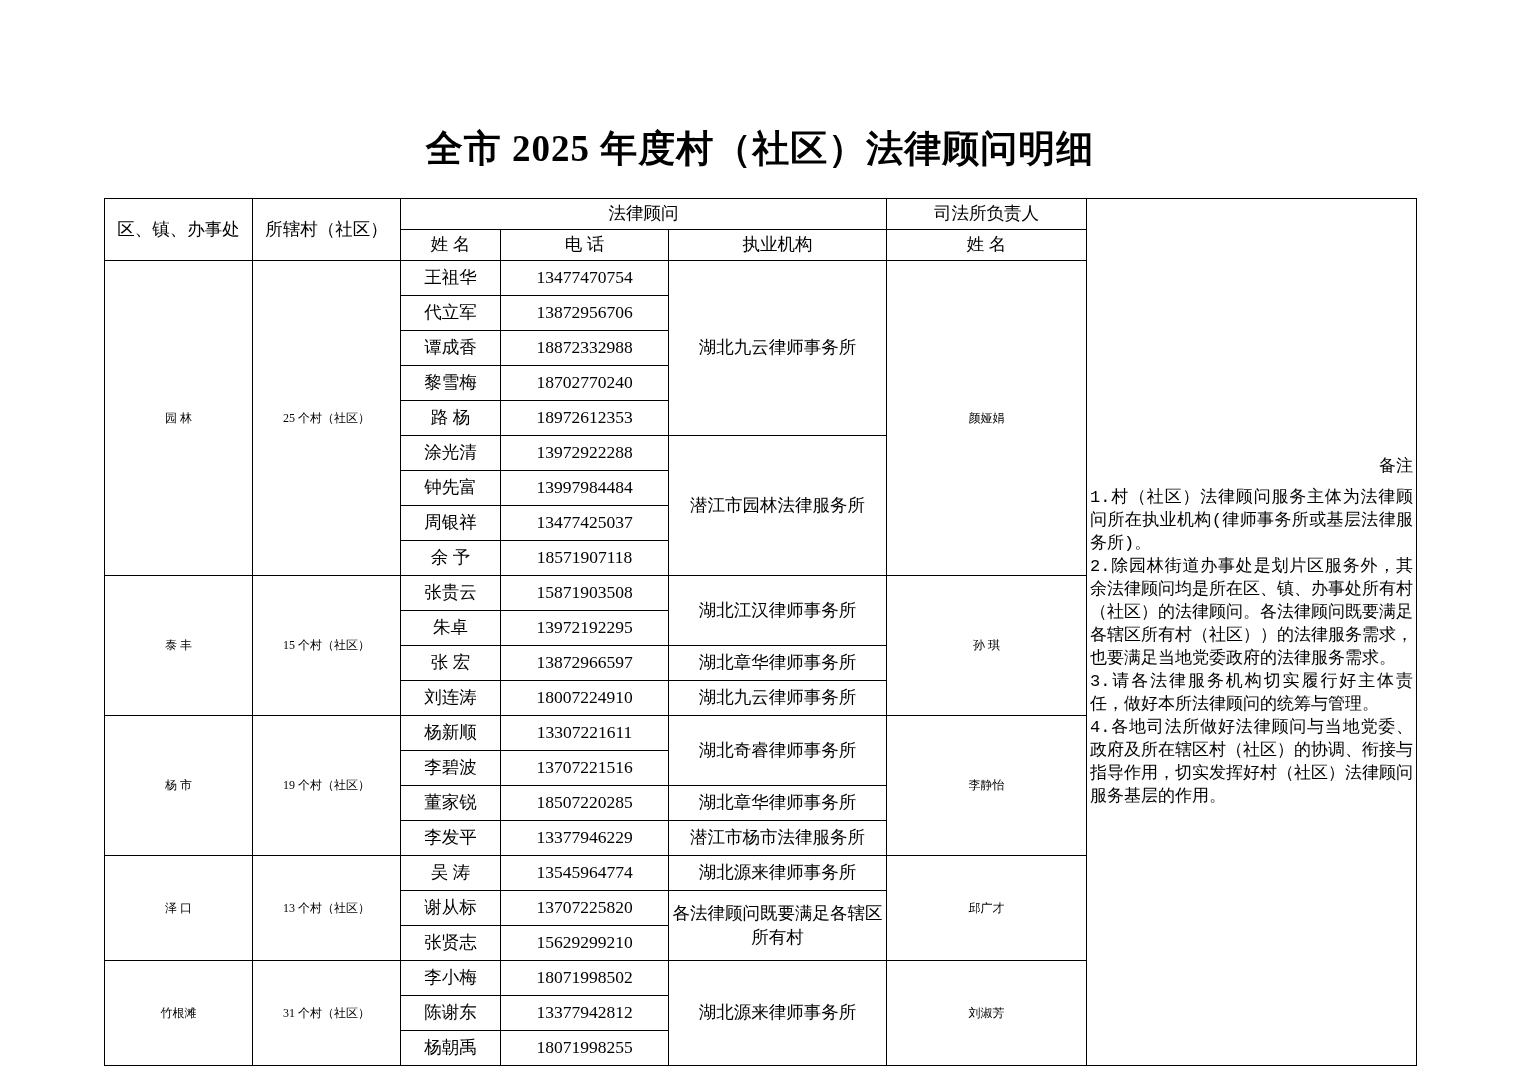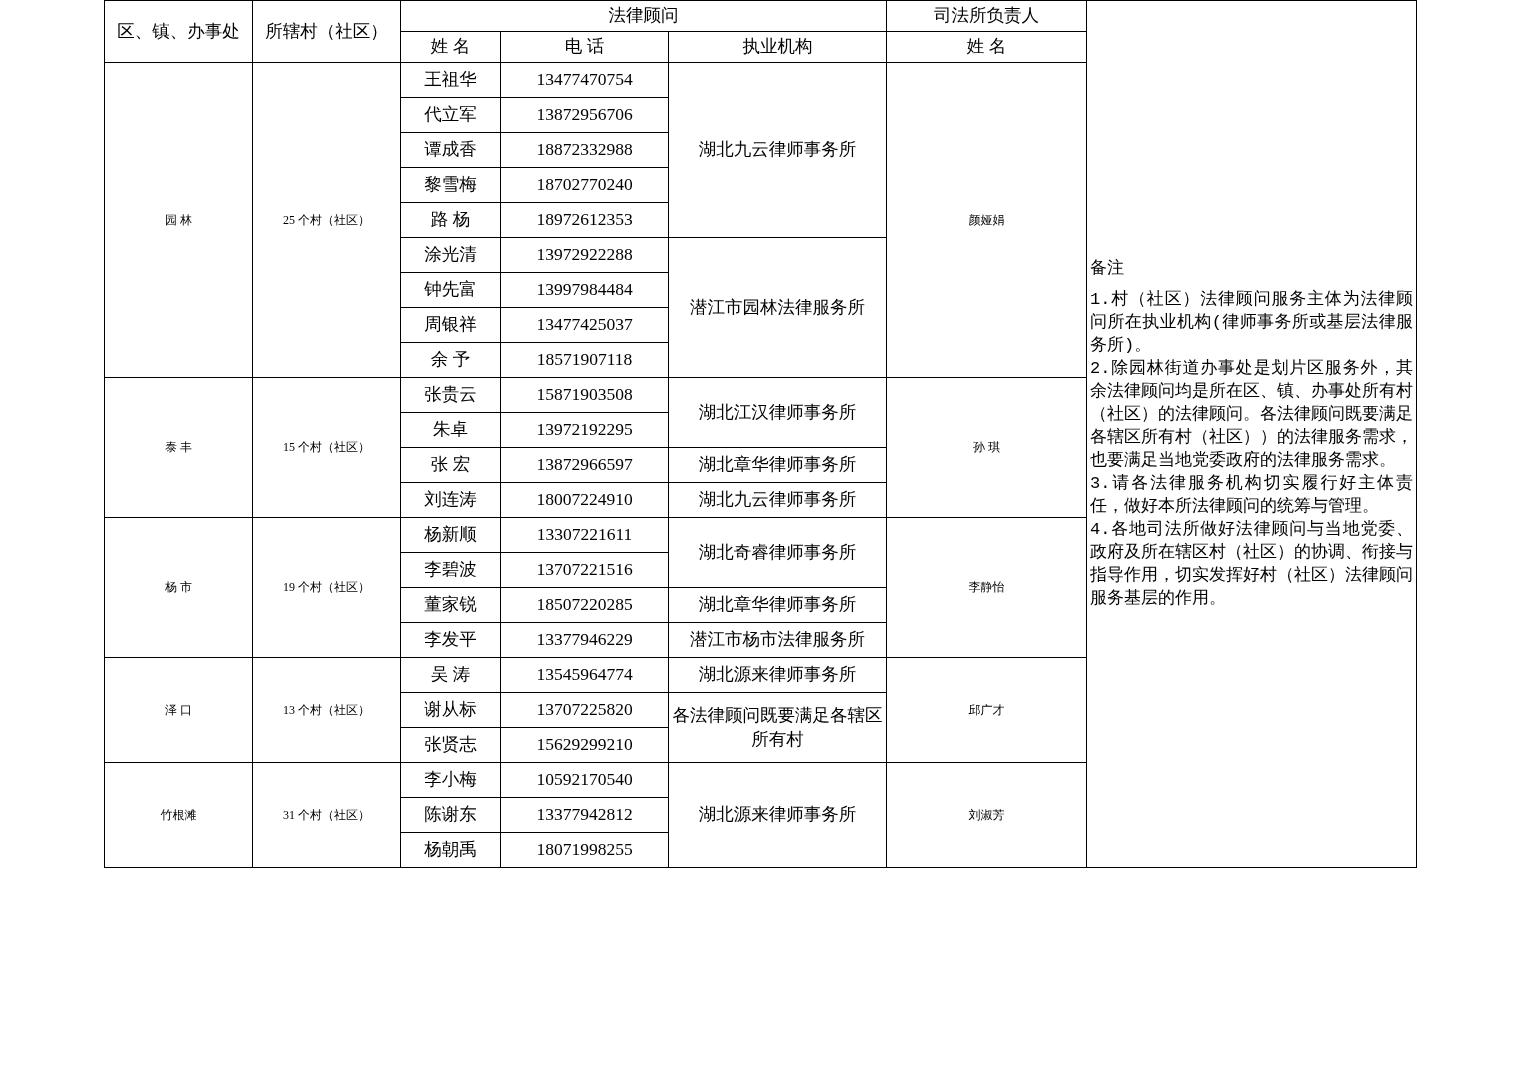--- a/index.html
+++ b/index.html
@@ -58,35 +58,36 @@
   }
   td.remark {
     font-size: 17px;
     line-height: 1.62;
     vertical-align: top;
     padding: 4px 7px 6px 7px;
     text-align: center;
   }
   .remark-title {
     display: block;
-    text-align: left;
+    text-align: right;
     margin-bottom: 9px;
   }
   .remark-p {
     display: block;
     text-align: justify;
     text-justify: inter-ideograph;
     font-family: Liberation Mono, monospace;
   }
 </style>
 </head>
 <body>
 
 <div class="page">
 
+  <div class="doc-title">全市 2025 年度村（社区）法律顾问明细</div>
 
   <div class="table-wrap">
     <table class="main">
       <colgroup>
         <col style="width:148px">
         <col style="width:148px">
         <col style="width:100px">
         <col style="width:168px">
         <col style="width:218px">
         <col style="width:200px">
@@ -211,21 +212,21 @@
             <td rowspan="2">各法律顾问既要满足各辖区所有村</td>
           </tr>
           <tr>
             <td class="cell-name">张贤志</td>
             <td class="cell-name">15629299210</td>
           </tr>
           <tr>
             <td rowspan="3" class="area">竹根滩</td>
             <td rowspan="3" class="villages">31 个村（社区）</td>
             <td class="cell-name">李小梅</td>
-            <td class="cell-name">10592170540</td>
+            <td class="cell-name">18071998502</td>
             <td rowspan="3">湖北源来律师事务所</td>
             <td rowspan="3" class="officer">刘淑芳</td>
           </tr>
           <tr>
             <td class="cell-name">陈谢东</td>
             <td class="cell-name">13377942812</td>
           </tr>
           <tr>
             <td class="cell-name">杨朝禹</td>
             <td class="cell-name">18071998255</td>

